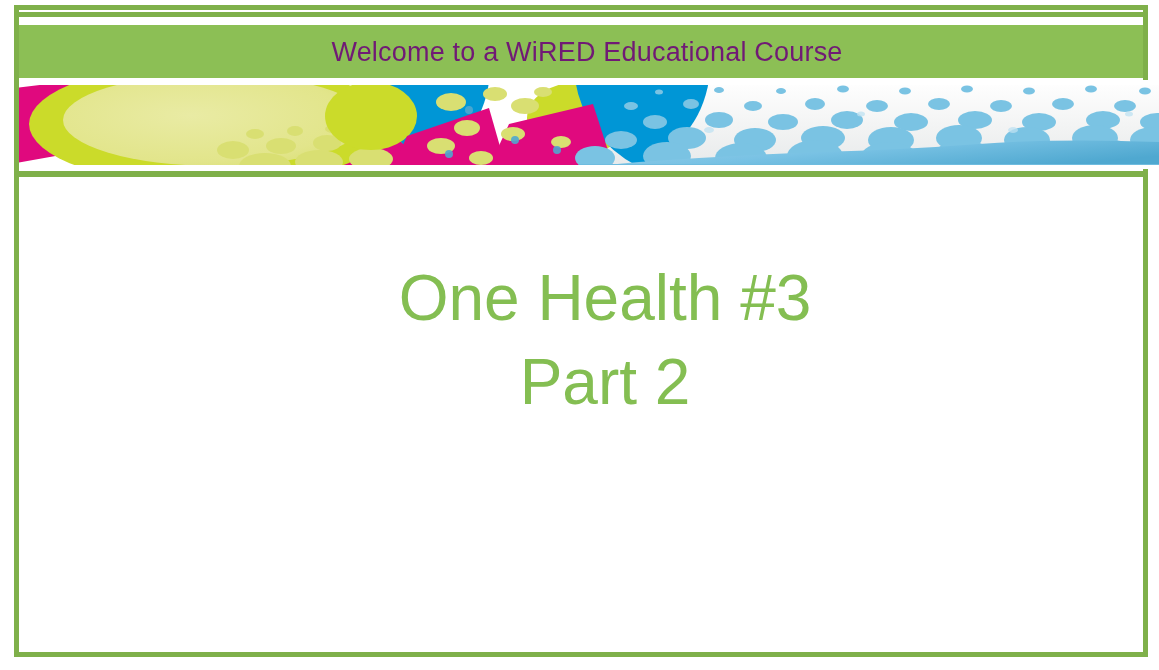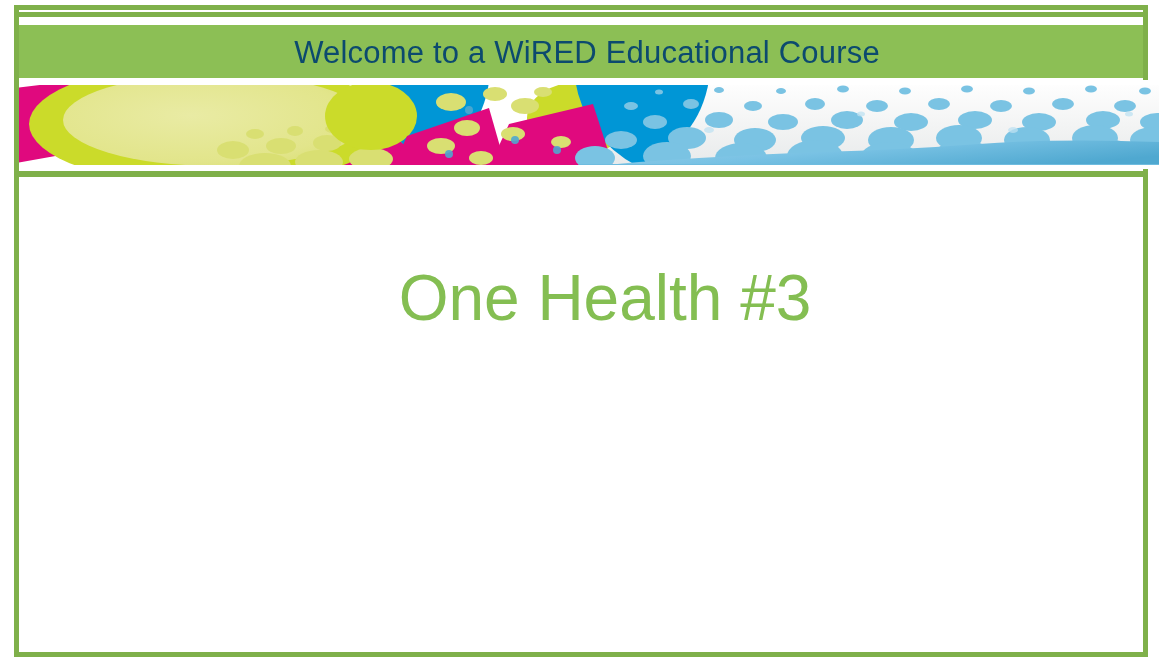--- a/index.html
+++ b/index.html
@@ -63,22 +63,22 @@
     height: 53px;
     background: #8CBF55;
   }
   #title-bar-text {
     position: absolute;
     left: 0;
     right: 0;
     top: 50%;
     transform: translateY(-50%);
     text-align: center;
-    color: #0c4a6e;
-    font-size: 31px;
+    color: #701a75;
+    font-size: 27px;
     font-weight: 400;
     letter-spacing: 0.2px;
     line-height: 1;
     font-family: "Liberation Sans", sans-serif;
     white-space: nowrap;
     padding-left: 12px;
   }
 
   
   #banner-strip {
@@ -289,16 +289,17 @@
         </g>
       </svg>
     </div>
 
     <div id="header-bottom-rule"></div>
   </div>
 
   <div id="content-area">
     <div id="main-title">
       <span class="tline">One Health #3</span>
+      <span class="tline">Part 2</span>
     </div>
   </div>
 
 </div>
 
 </body></html>

